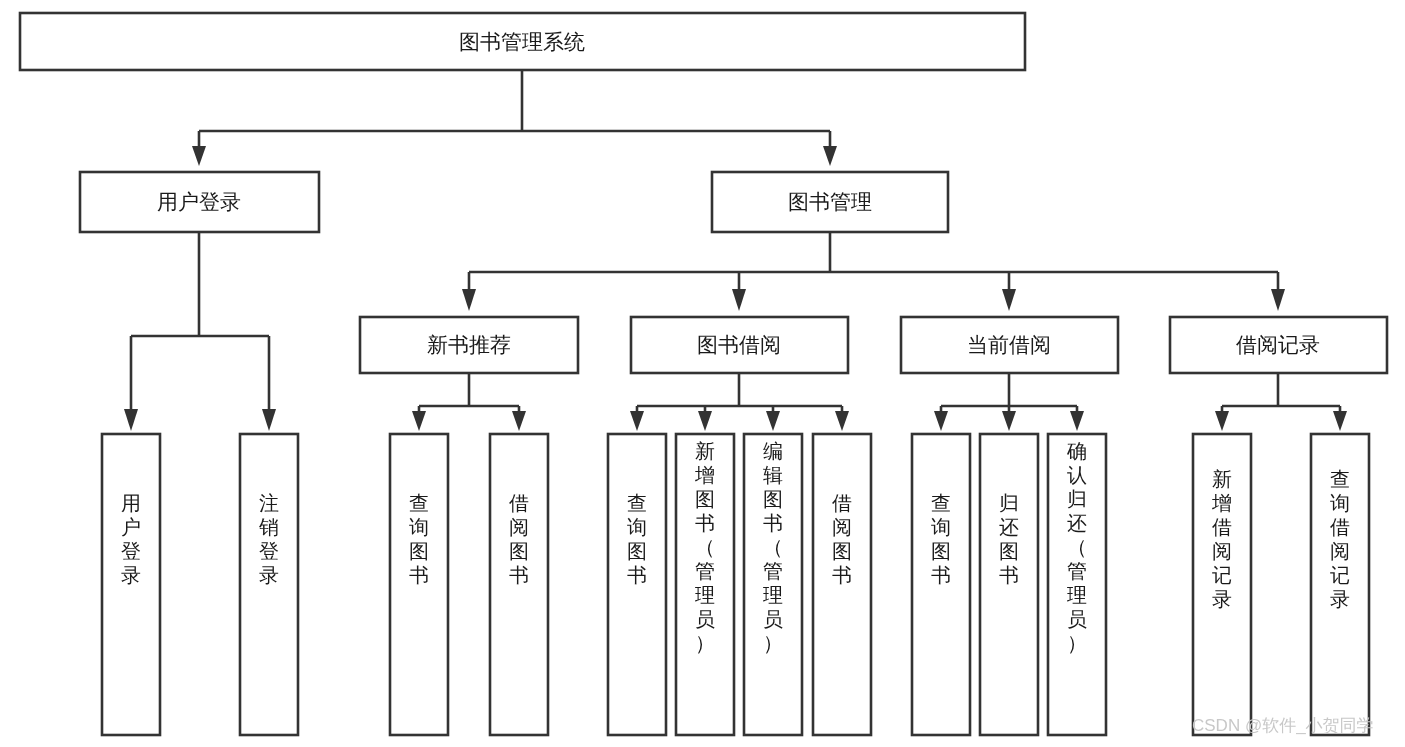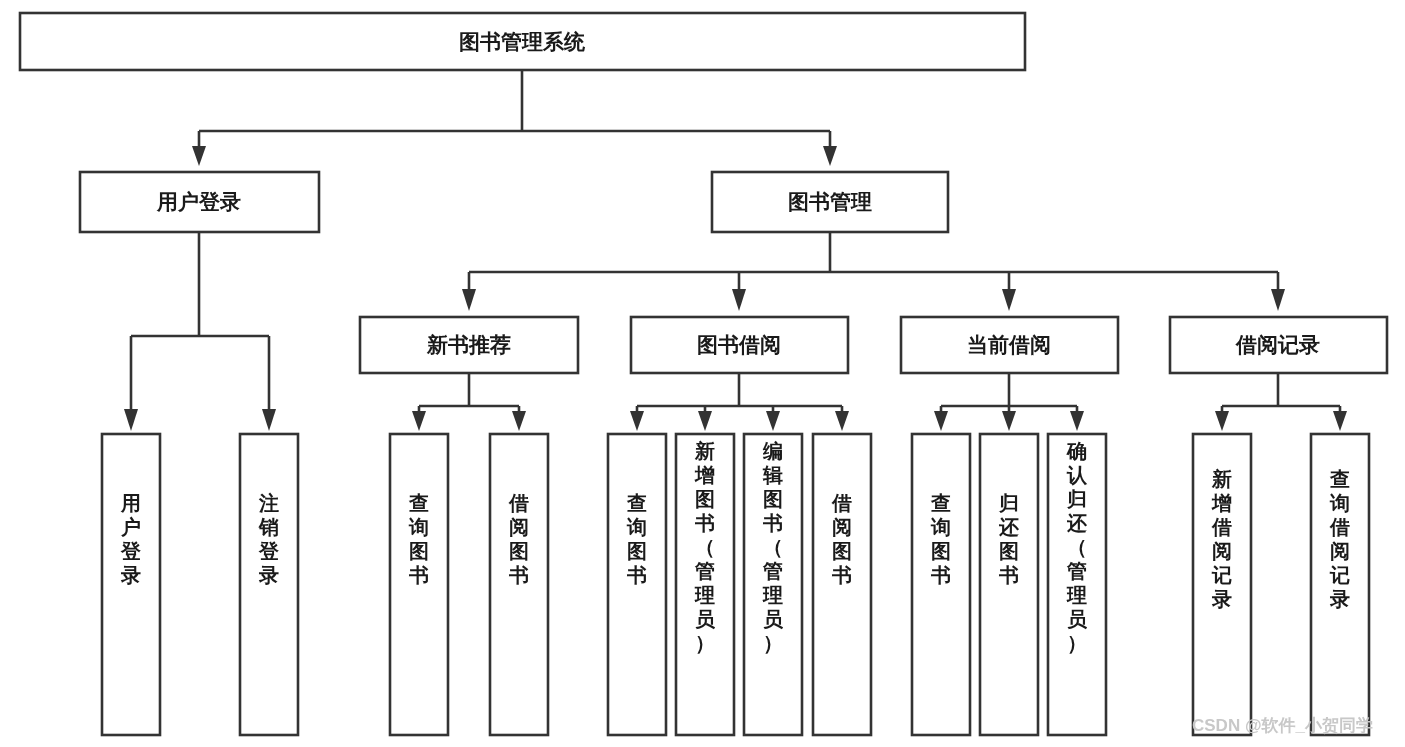--- a/index.html
+++ b/index.html
@@ -12,21 +12,20 @@
     height: 747px;
     font-family: "Liberation Sans", "DejaVu Sans", sans-serif;
     overflow: hidden;
     position: relative;
   }
   #diagram-root {
     position: absolute;
     left: 0; top: 0;
     width: 1348px;
     height: 747px;
-    font-weight: bold;
   }
   svg.flow {
     display: block;
     width: 1405px;
     height: 747px;
     background: #ffffff;
   }
   .node-rect {
     fill: #ffffff;
     stroke: #333333;

